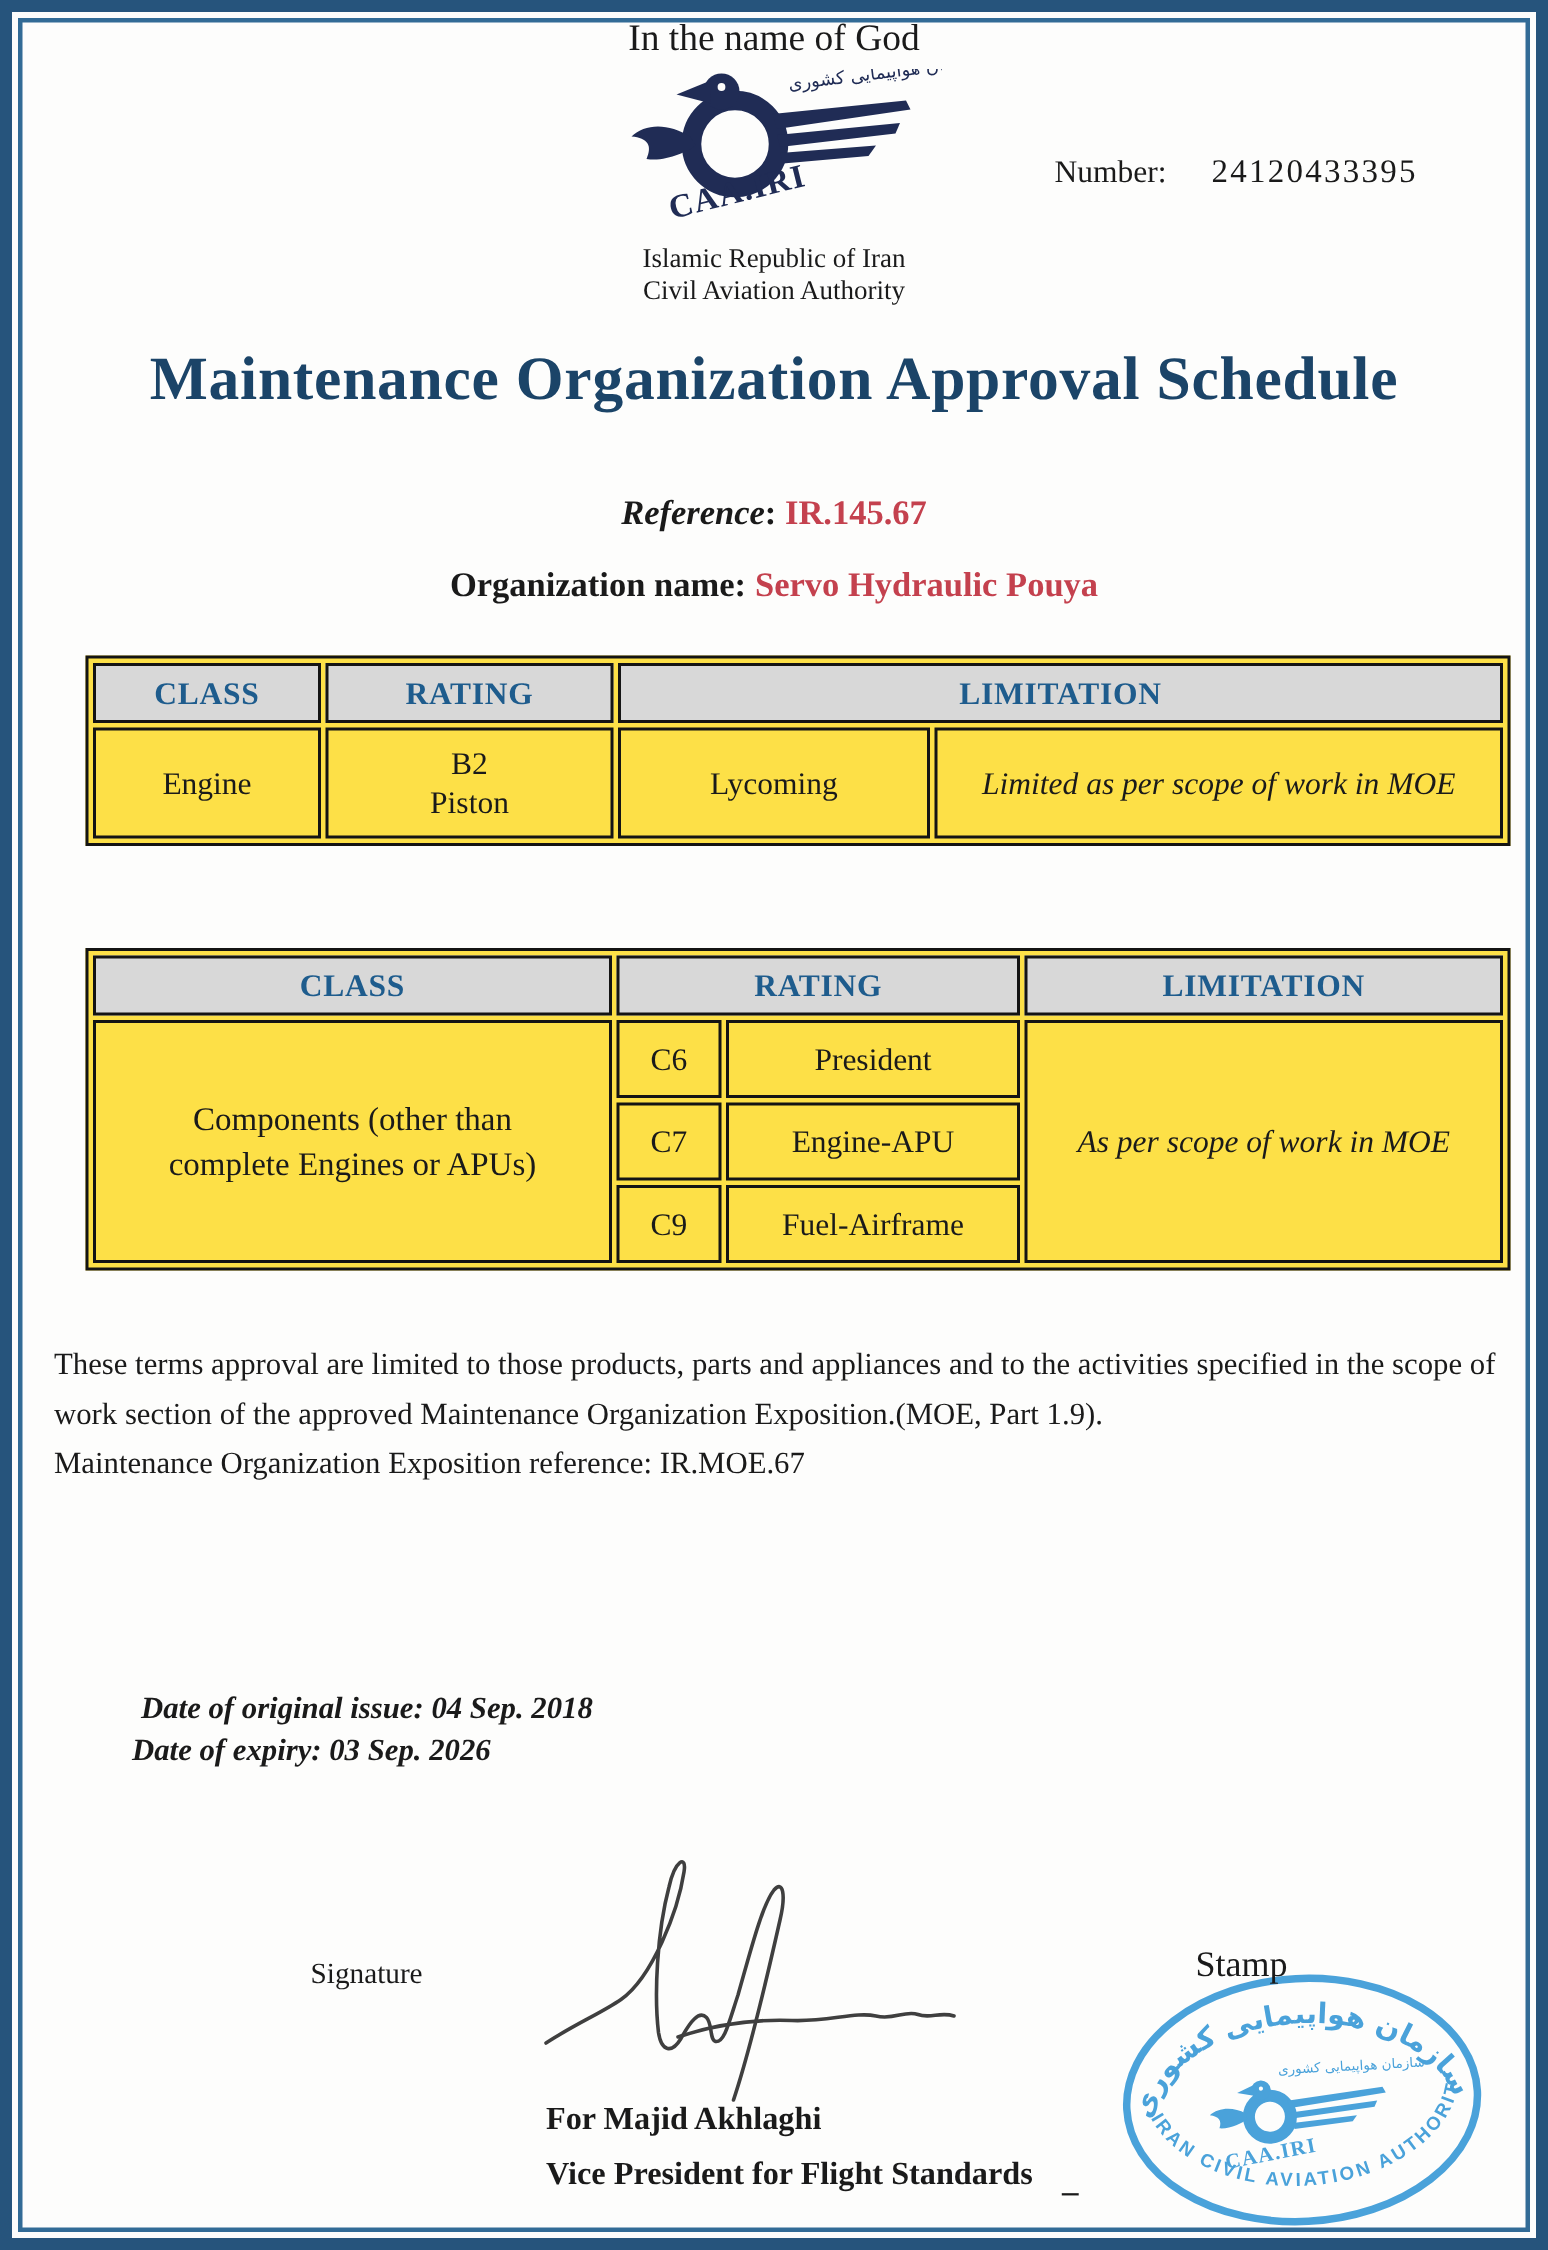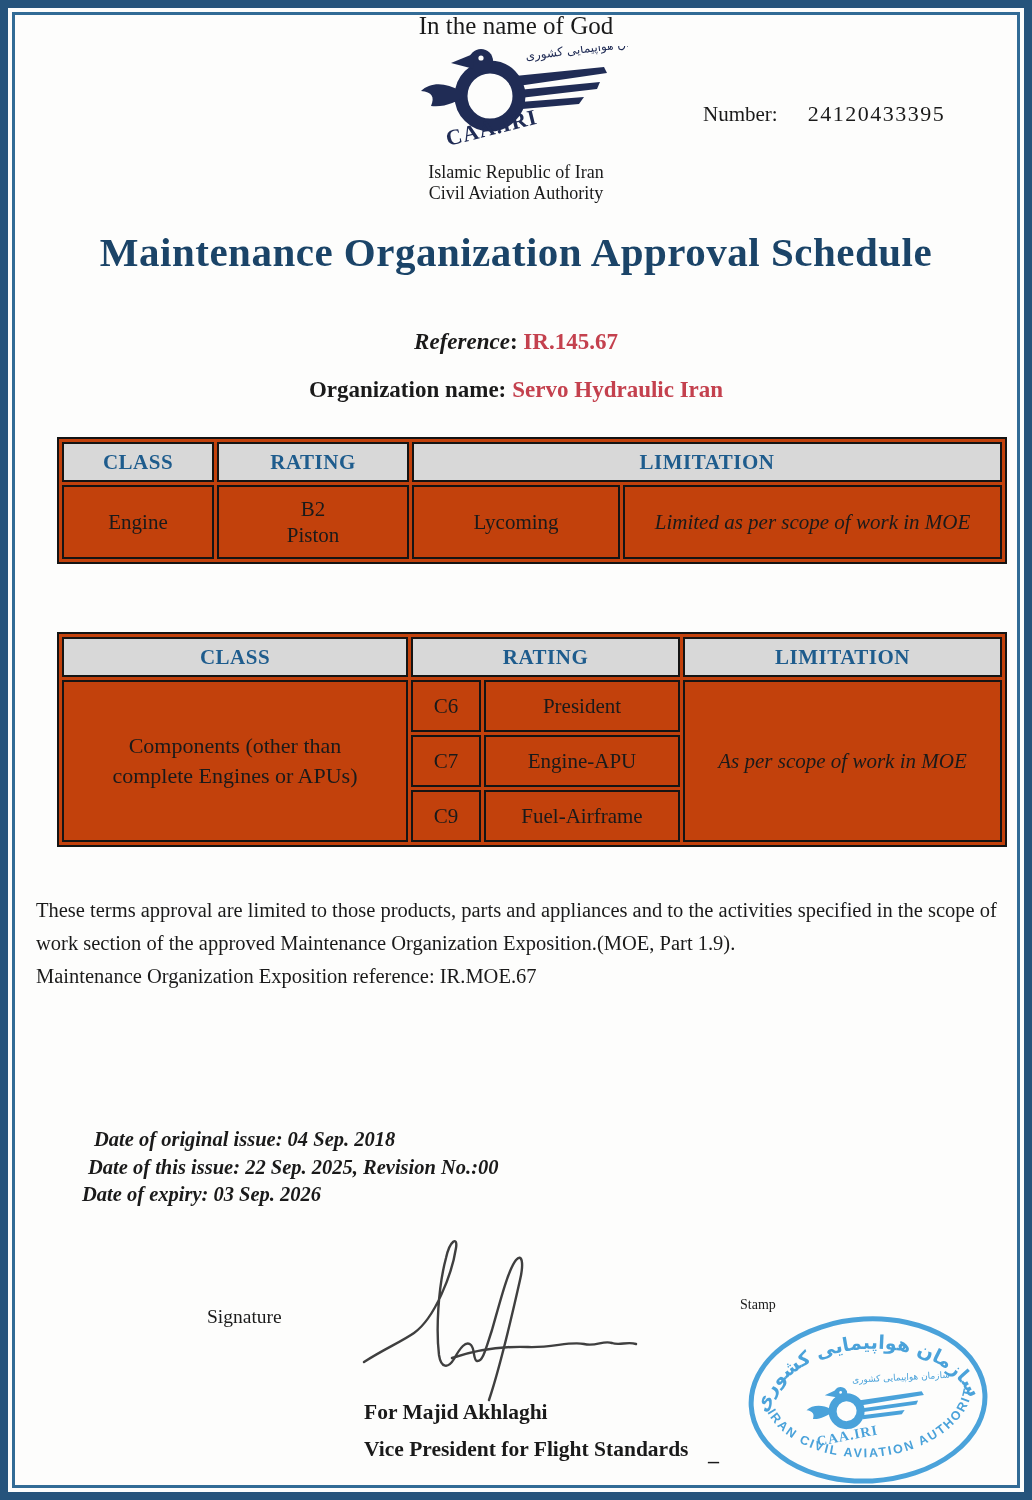--- a/index.html
+++ b/index.html
@@ -13,41 +13,41 @@
   .number-row{left:703px;top:101px;font-size:21px;}
   .number-row .num-val{margin-left:30px;font-size:22px;letter-spacing:1.5px;}
   .authority{top:162px;font-size:18px;line-height:21px;}
   .doc-title{top:228px;font-size:41px;font-weight:bold;color:#1b4468;letter-spacing:0.5px;}
   .ref-line{top:329px;font-size:23px;font-weight:bold;}
   .ref-label{font-style:italic;}
   .red{color:#c4414e;}
   .org-line{top:377px;font-size:23px;font-weight:bold;}
   .org-line .red{margin-left:6px;}
   table.sched{border-collapse:separate;border-spacing:3px;border:2.5px solid #141414;
-              table-layout:fixed;background:#c2410c;}
+              table-layout:fixed;background:#fde047;}
   table.sched th,table.sched td{border:2.5px solid #141414;text-align:center;vertical-align:middle;
               overflow:hidden;padding:0 4px;}
   table.sched th{background:#d8d8d8;color:#1e5c8d;font-size:21px;letter-spacing:0.5px;height:36px;}
   table.sched td{font-size:21px;}
   td.ital{font-style:italic;font-size:19.5px;}
   .t1{left:57px;top:437px;width:950px;}
   .t1 td{height:70px;}
   .t2{left:57px;top:632px;width:950px;}
   .t2 td{height:48px;}
   .two-line span{display:block;line-height:26px;}
   .class-cell span{display:block;line-height:30px;font-size:22px;}
   .para{left:36px;top:894px;width:962px;font-size:20.5px;line-height:33px;text-align:left;}
   .dates{left:82px;top:1126px;font-size:20.5px;font-weight:bold;font-style:italic;line-height:27.5px;}
   .dates div:nth-child(1){padding-left:12px;}
   .dates div:nth-child(2){padding-left:6px;}
   .sig-label{left:207px;top:1306px;font-size:19.5px;}
   .sig-svg{left:356px;top:1230px;}
   .signer{left:364px;top:1400px;font-size:21.5px;font-weight:bold;}
   .signer-title{left:364px;top:1437px;font-size:21.5px;font-weight:bold;}
-  .stamp-label{left:740px;top:1297px;font-size:14px;z-index:3;}
+  .stamp-label{left:797px;top:1297px;font-size:24px;z-index:3;}
   .stamp-svg{left:742px;top:1308px;z-index:2;transform:rotate(-3deg);}
   .dash{left:708px;top:1448px;font-size:22px;font-weight:bold;}
   .farsi{font-family:"DejaVu Sans",sans-serif;}
 </style>
 </head>
 <body>
 
 <div class="page">
   <div class="frame-outer"></div>
   <div class="frame-inner"></div>
@@ -79,21 +79,21 @@
   </div>
 
   <div class="abs center doc-title">Maintenance Organization Approval Schedule</div>
 
   <div class="abs center ref-line">
     <span class="ref-label">Reference</span><span>:</span>
     <span class="red">IR.145.67</span>
   </div>
 
   <div class="abs center org-line">
-    <span>Organization name:</span><span class="red">Servo Hydraulic Iran</span>
+    <span>Organization name:</span><span class="red">Servo Hydraulic Pouya</span>
   </div>
 
   <table class="sched t1 abs">
     <colgroup>
         <col style="width:152px">
         <col style="width:192px">
         <col style="width:208px">
         <col>
       </colgroup>
     <tbody>
@@ -147,21 +147,20 @@
   </tbody>
     </table>
 
   <div class="abs para">
     <span>These terms approval are limited to those products, parts and appliances and to the activities specified in the scope of work section of the approved Maintenance Organization Exposition.(MOE, Part 1.9).</span><br>
     <span>Maintenance Organization Exposition reference: IR.MOE.67</span>
   </div>
 
   <div class="abs dates">
     <div>Date of original issue: 04 Sep. 2018</div>
-    <div>Date of this issue: 22 Sep. 2025, Revision No.:00</div>
     <div>Date of expiry: 03 Sep. 2026</div>
   </div>
 
   <div class="abs sig-label">Signature</div>
   <svg class="abs sig-svg" width="300" height="190" viewBox="0 0 300 190">
     <g fill="none" stroke="#3f3f3f" stroke-width="2.4" stroke-linecap="round">
       <path d="M8,132 C28,119 45,112 58,103 C79,88 96,44 100,18 C102,6 94,10 90,28
                C82,58 80,100 83,125 C85,138 92,139 98,129 C104,118 110,110 115,115
                C119,119 117,130 121,131 C127,132 130,118 136,100 C144,72 152,40 160,30
                C166,23 168,33 164,50 C155,90 143,140 133,170"></path>

